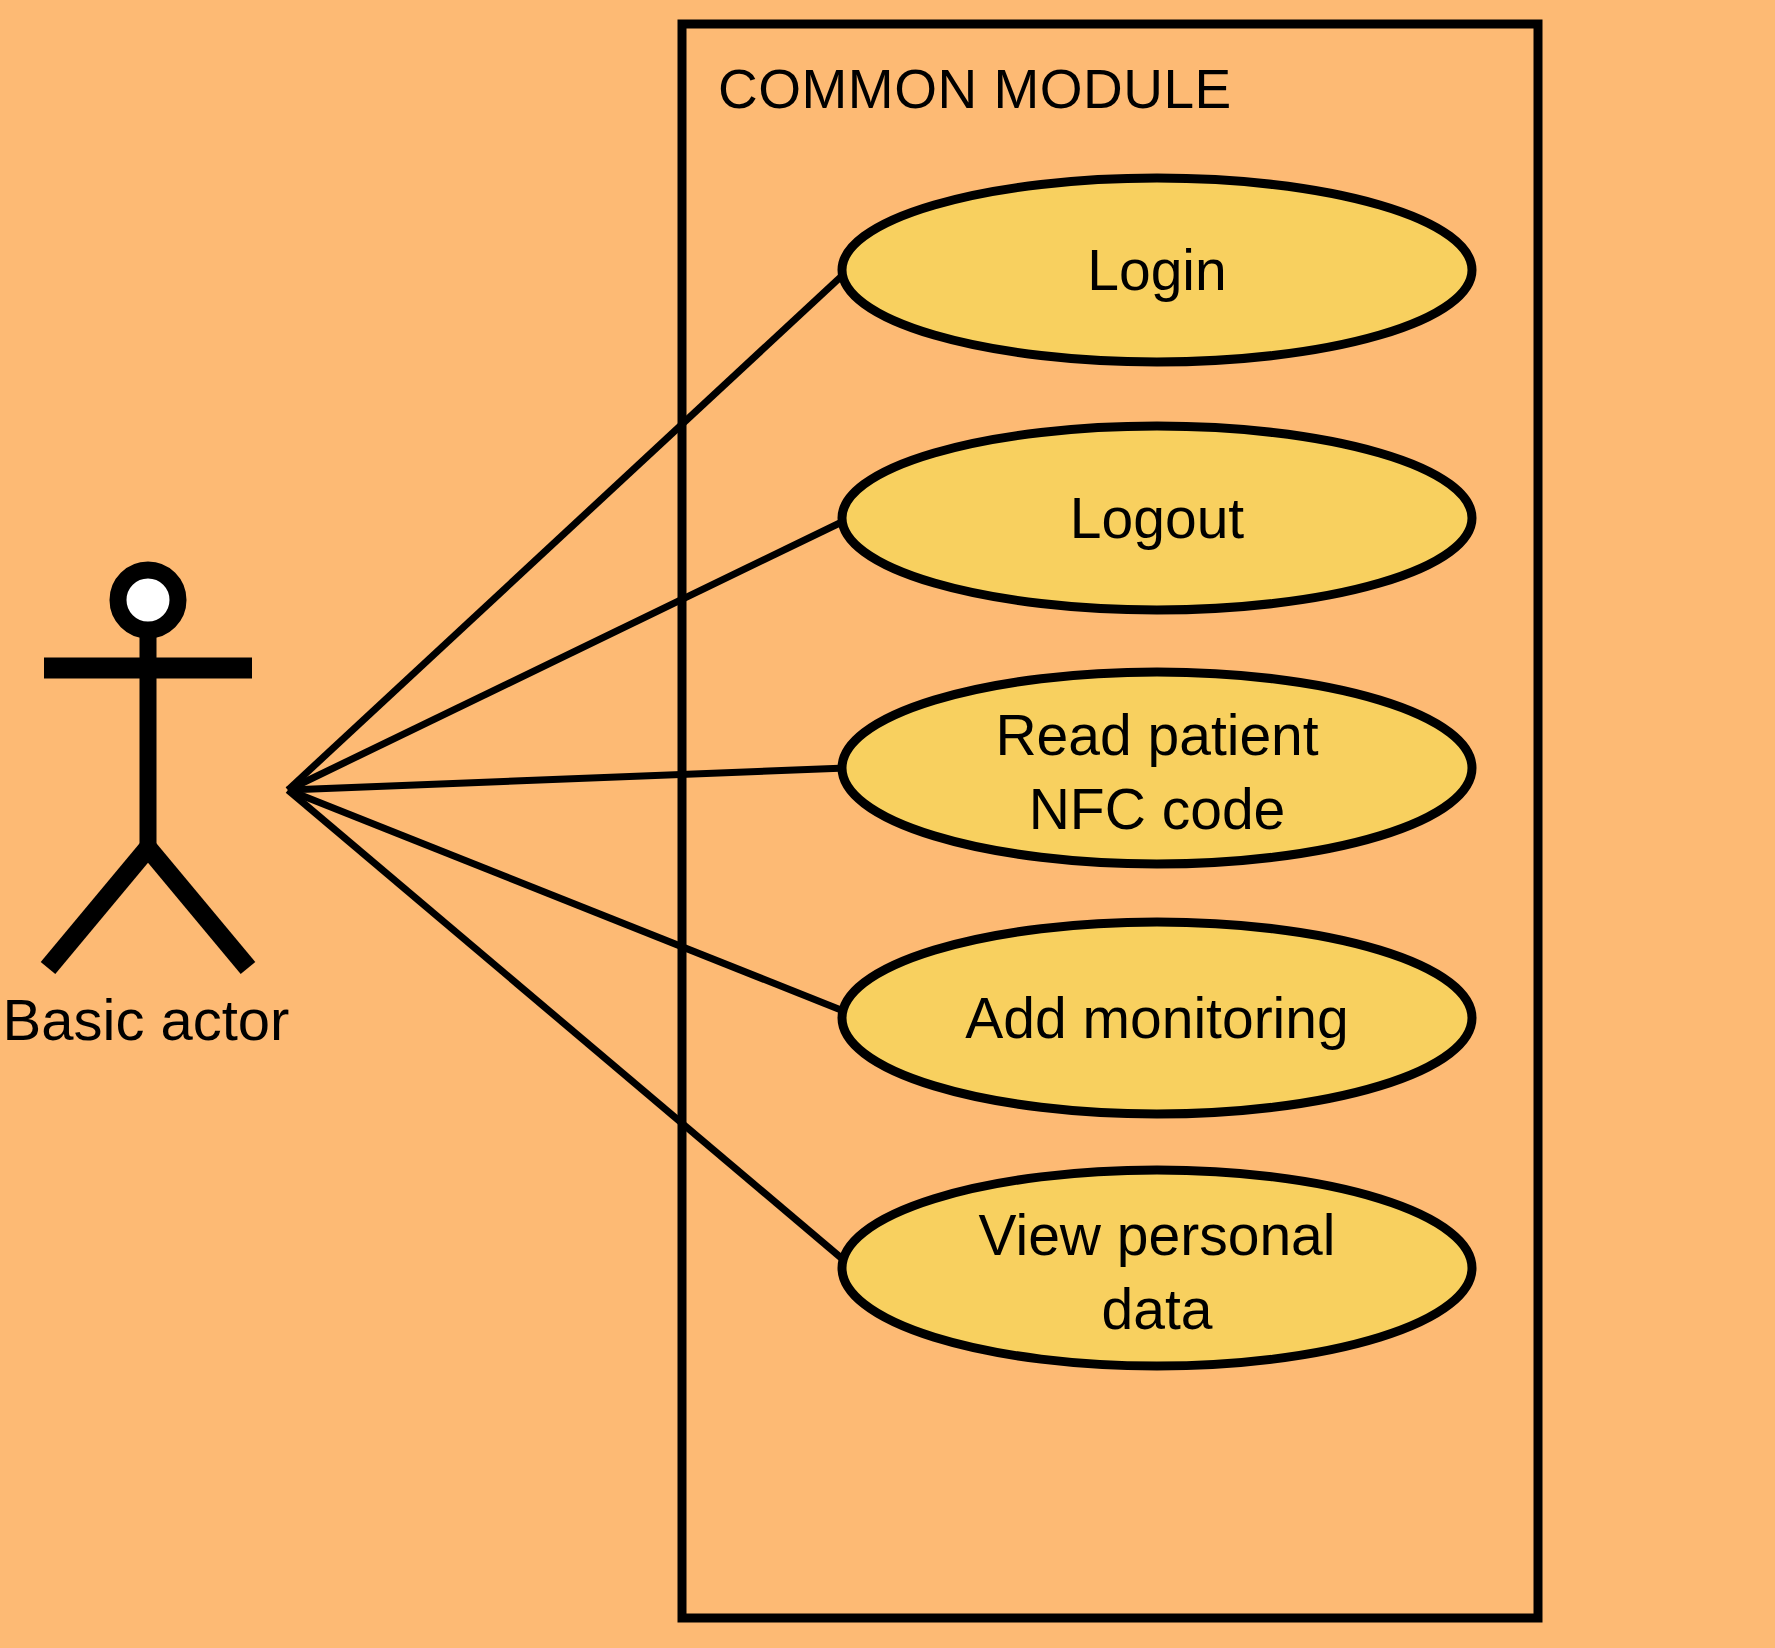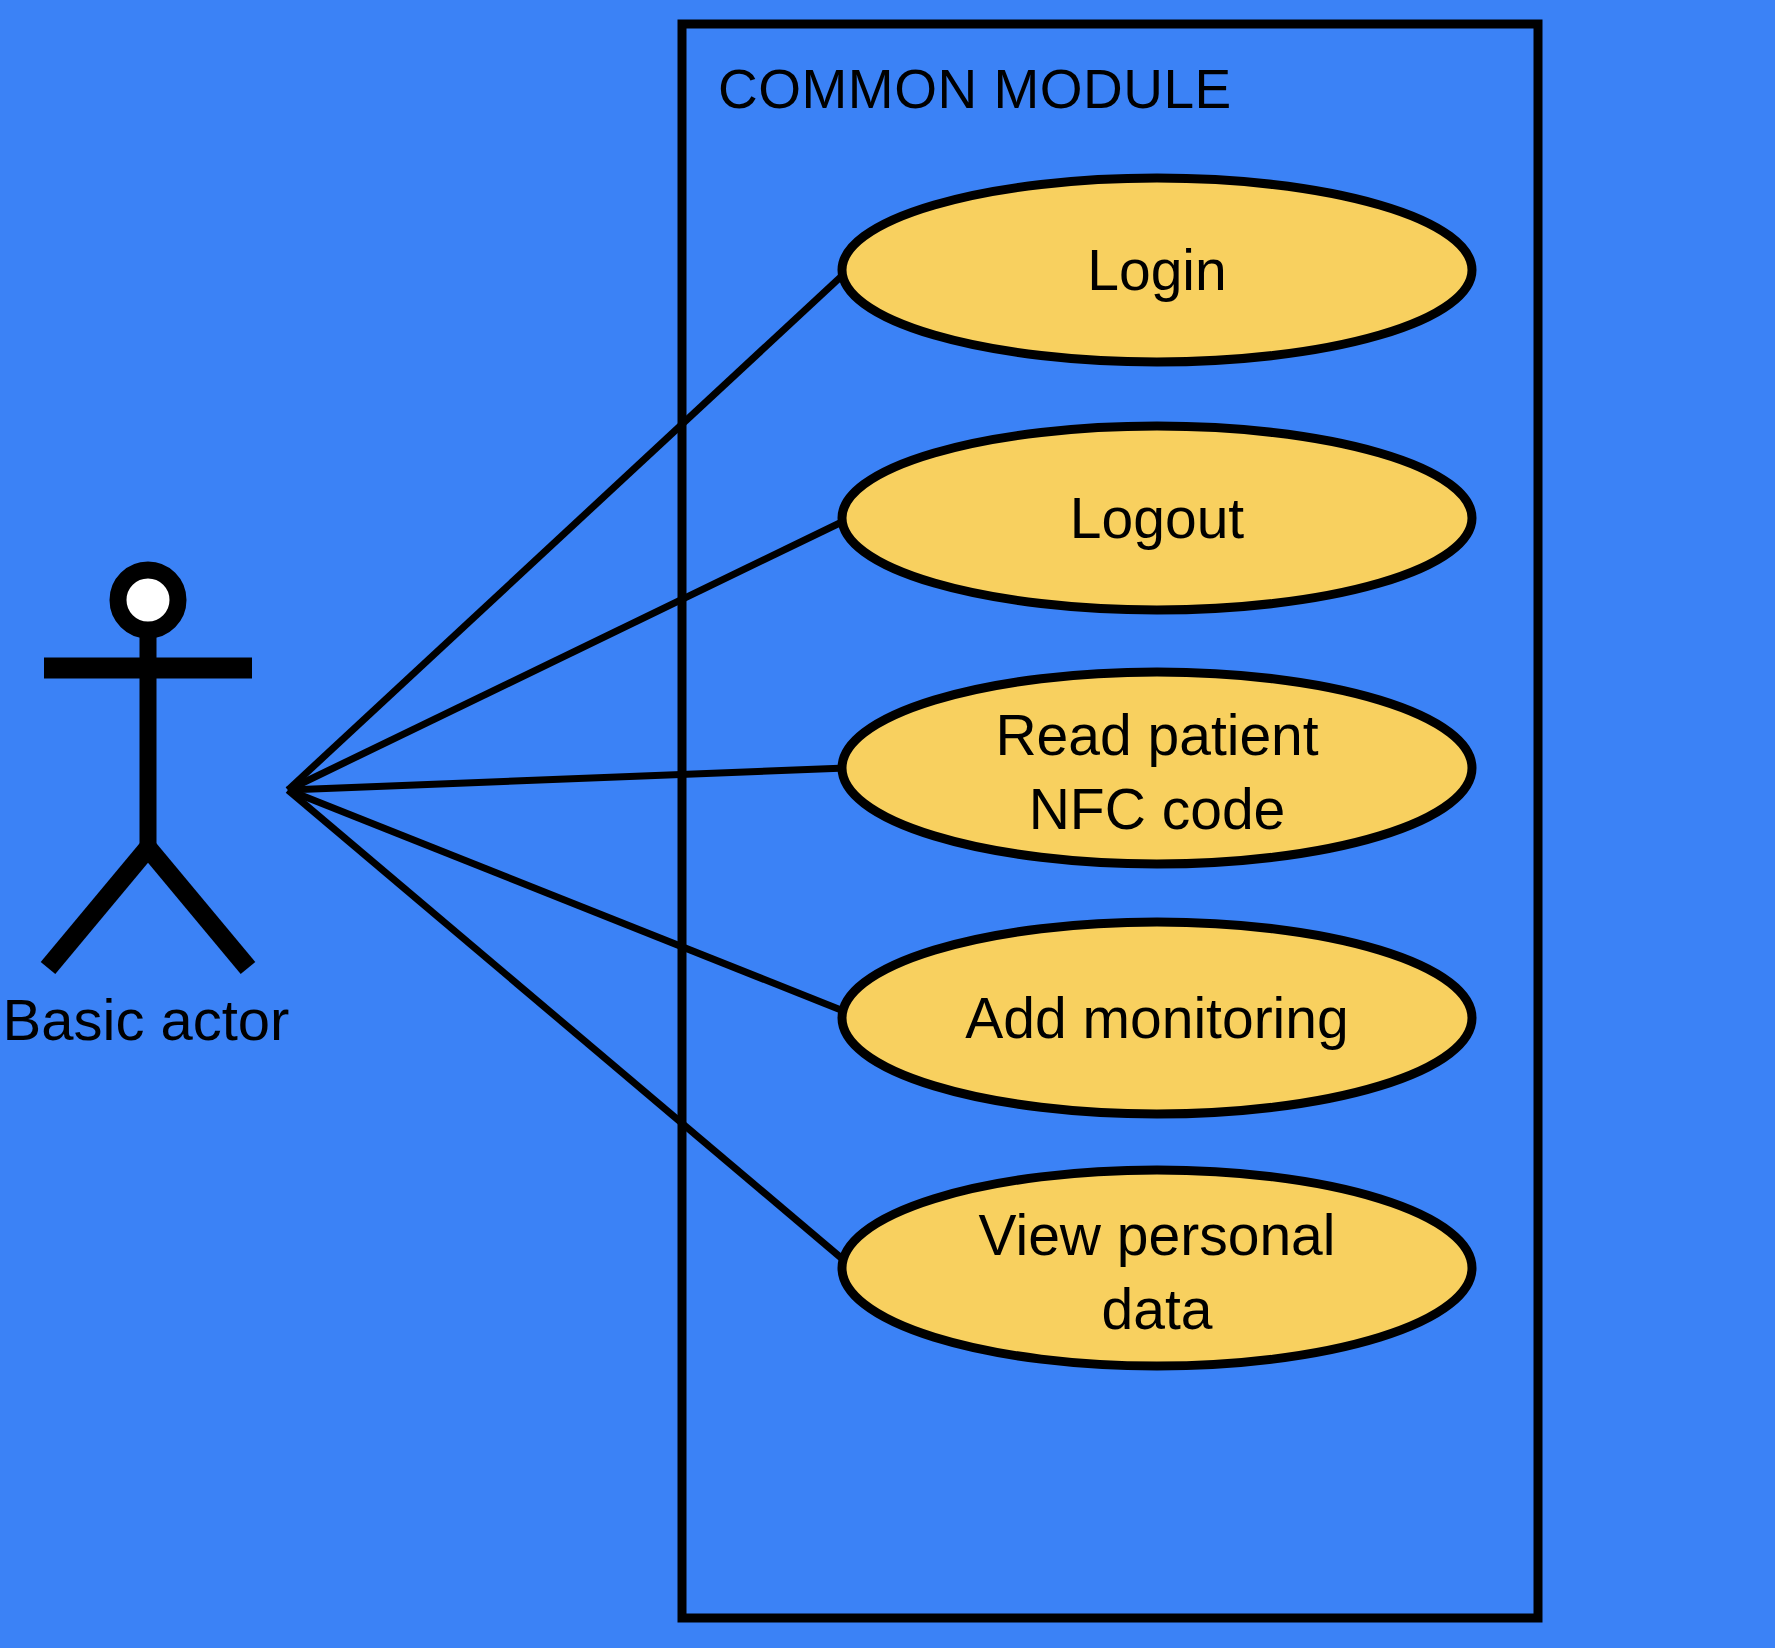--- a/index.html
+++ b/index.html
@@ -8,21 +8,21 @@
     padding: 0;
     background: #ffffff;
   }
   body {
     font-family: "Liberation Sans", sans-serif;
   }
   #canvas {
     position: relative;
     width: 1775px;
     height: 1648px;
-    background: #3b82f6;
+    background: #fdba74;
     overflow: hidden;
   }
   #diagram-svg {
     position: absolute;
     top: 0;
     left: 0;
     width: 1775px;
     height: 1648px;
   }
   .system-boundary-rect {

